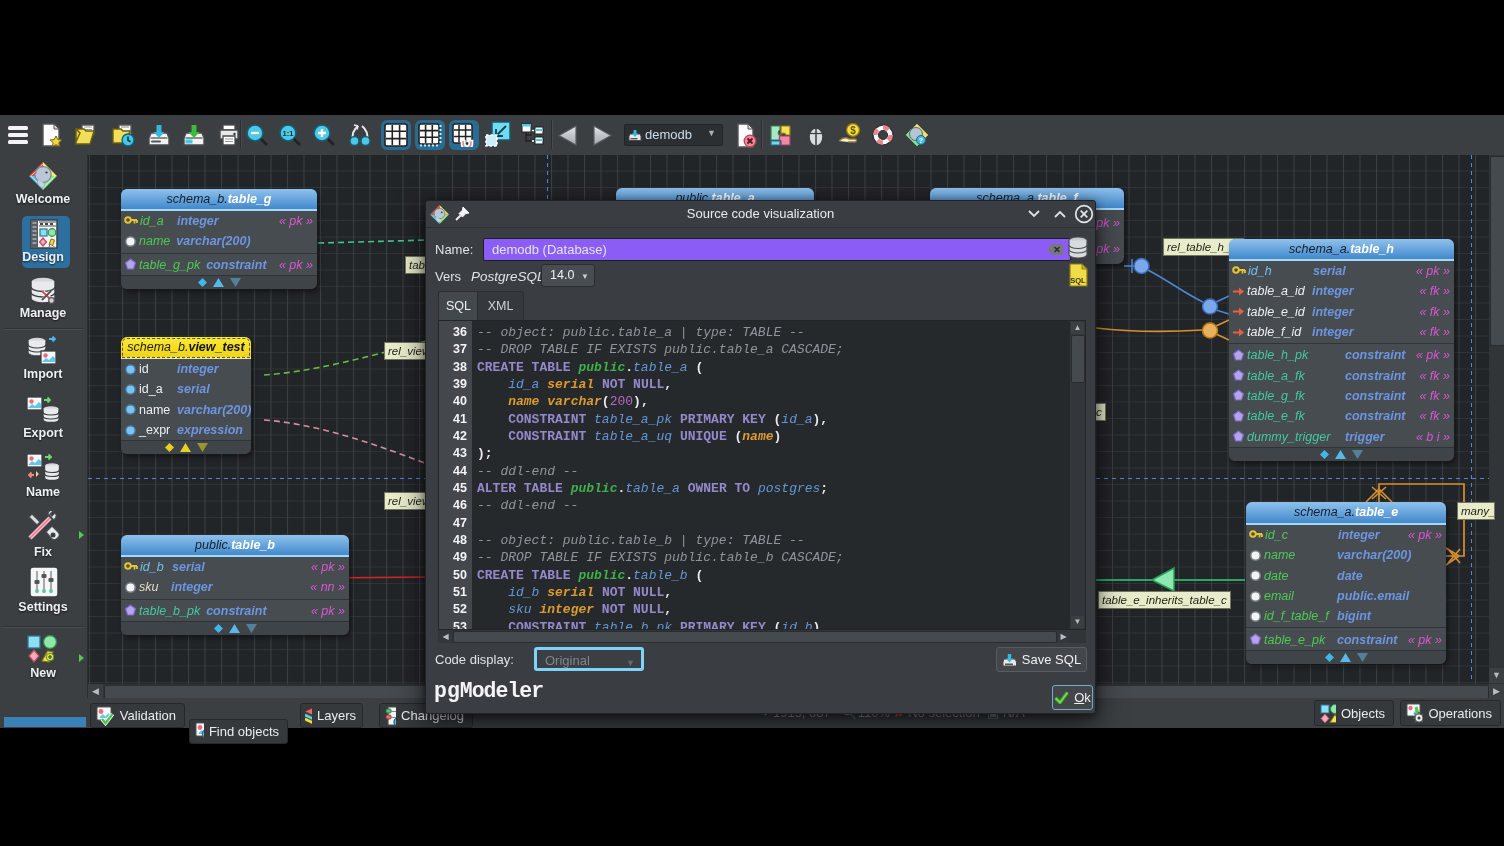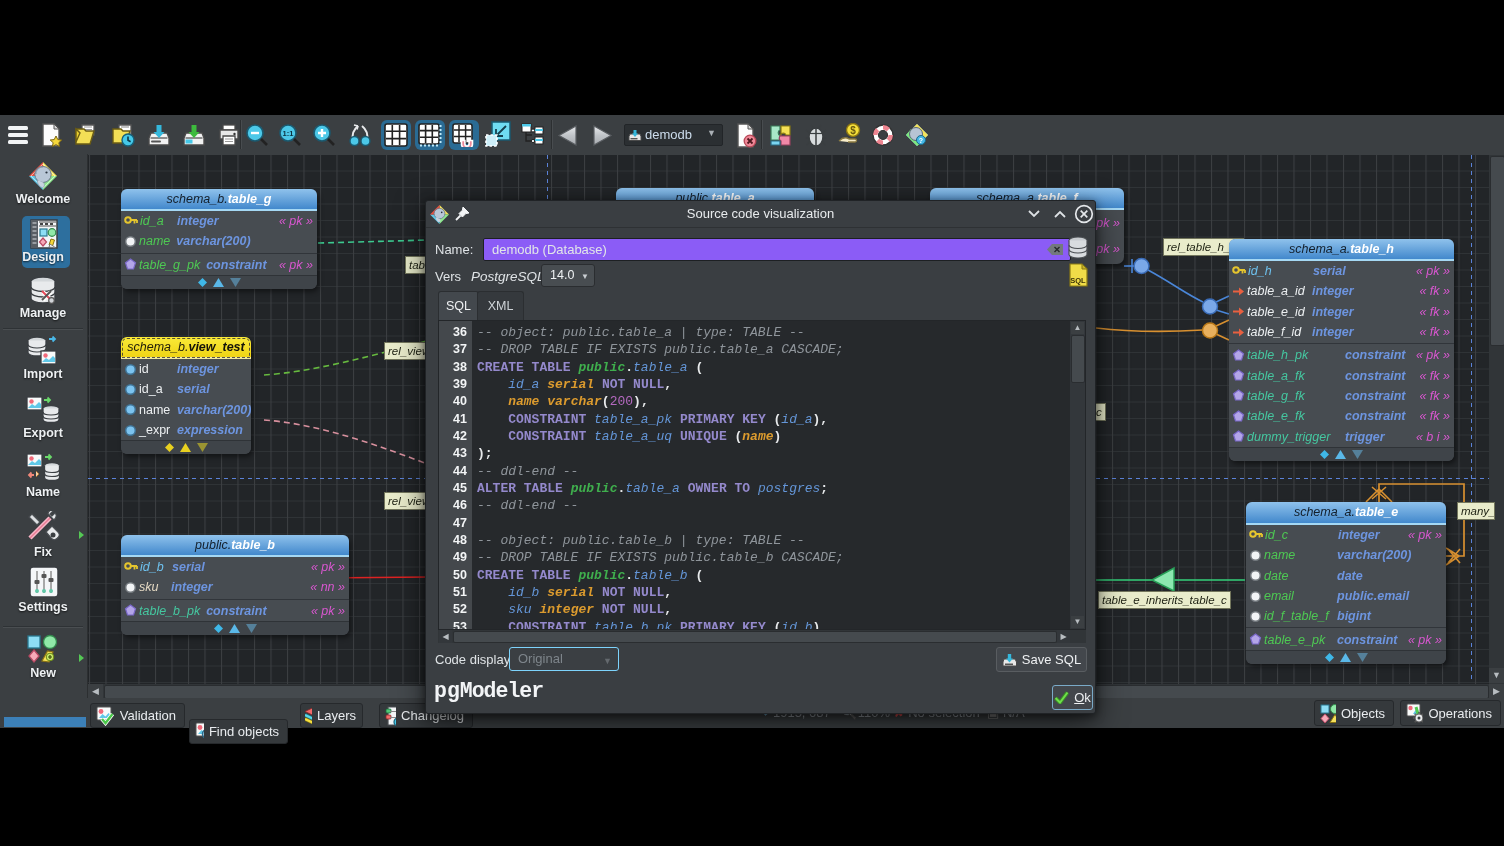--- a/index.html
+++ b/index.html
@@ -822,21 +822,21 @@
         <div class="sbbtn" style="left:1px;bottom:1px;width:13px;height:12px;line-height:12px;font-size:8px;">▼</div>
       </div>
     </div>
     <div class="sbtrack" style="left:12px;top:429px;width:648px;height:13px;">
       <div class="sbbtn" style="left:1px;top:0;width:13px;height:13px;line-height:13px;font-size:8px;background:#33373b;">◀</div>
       <div class="sbthumb" style="left:15px;top:1px;width:602px;height:10px;"></div>
       <div class="sbbtn" style="right:16px;top:0;width:13px;height:13px;line-height:13px;font-size:8px;background:#33373b;">▶</div>
     </div>
 
     <div class="dlbl" style="left:9px;top:451px;">Code display:</div>
-    <div class="abs" style="left:83px;top:446px;width:110px;height:24px;background:#3b3f43;border:1px solid #7dd3fc;border-radius:3px;color:#7e858b;font-size:13px;line-height:22px;padding-left:8px;box-sizing:border-box;">Original<span style="position:absolute;right:6px;top:2px;color:#64696e;font-size:9px;">▼</span></div>
+    <div class="abs" style="left:108px;top:446px;width:110px;height:24px;background:#3b3f43;border:3px solid #7dd3fc;border-radius:3px;color:#7e858b;font-size:13px;line-height:22px;padding-left:8px;box-sizing:border-box;">Original<span style="position:absolute;right:6px;top:2px;color:#64696e;font-size:9px;">▼</span></div>
     <div class="btn" style="left:570px;top:446px;width:91px;height:25px;"><svg width="15" height="14">
           <path d="M2 6h11l1.5 3v4H1v-4z" fill="#e8e8e8" stroke="#4a4a4a"></path>
           <path d="M7.5 1v5" stroke="#35b8dc" stroke-width="3.4"></path>
           <path d="M4 5.5l3.5 4 3.5-4z" fill="#35b8dc"></path>
           <rect x="3" y="10.5" width="8" height="1.6" fill="#555"></rect>
         </svg>Save SQL</div>
 
     <div class="abs" style="left:8px;top:478px;color:#f2f4f6;font-size:21.5px;font-weight:bold;letter-spacing:0px;font-family:'Liberation Mono',monospace;">pg<span style="letter-spacing:-1px">Modeler</span></div>
     <div class="btn" style="left:626px;top:484px;width:41px;height:25px;border:1.5px solid #7aaac8;">
         <svg width="15" height="13">

